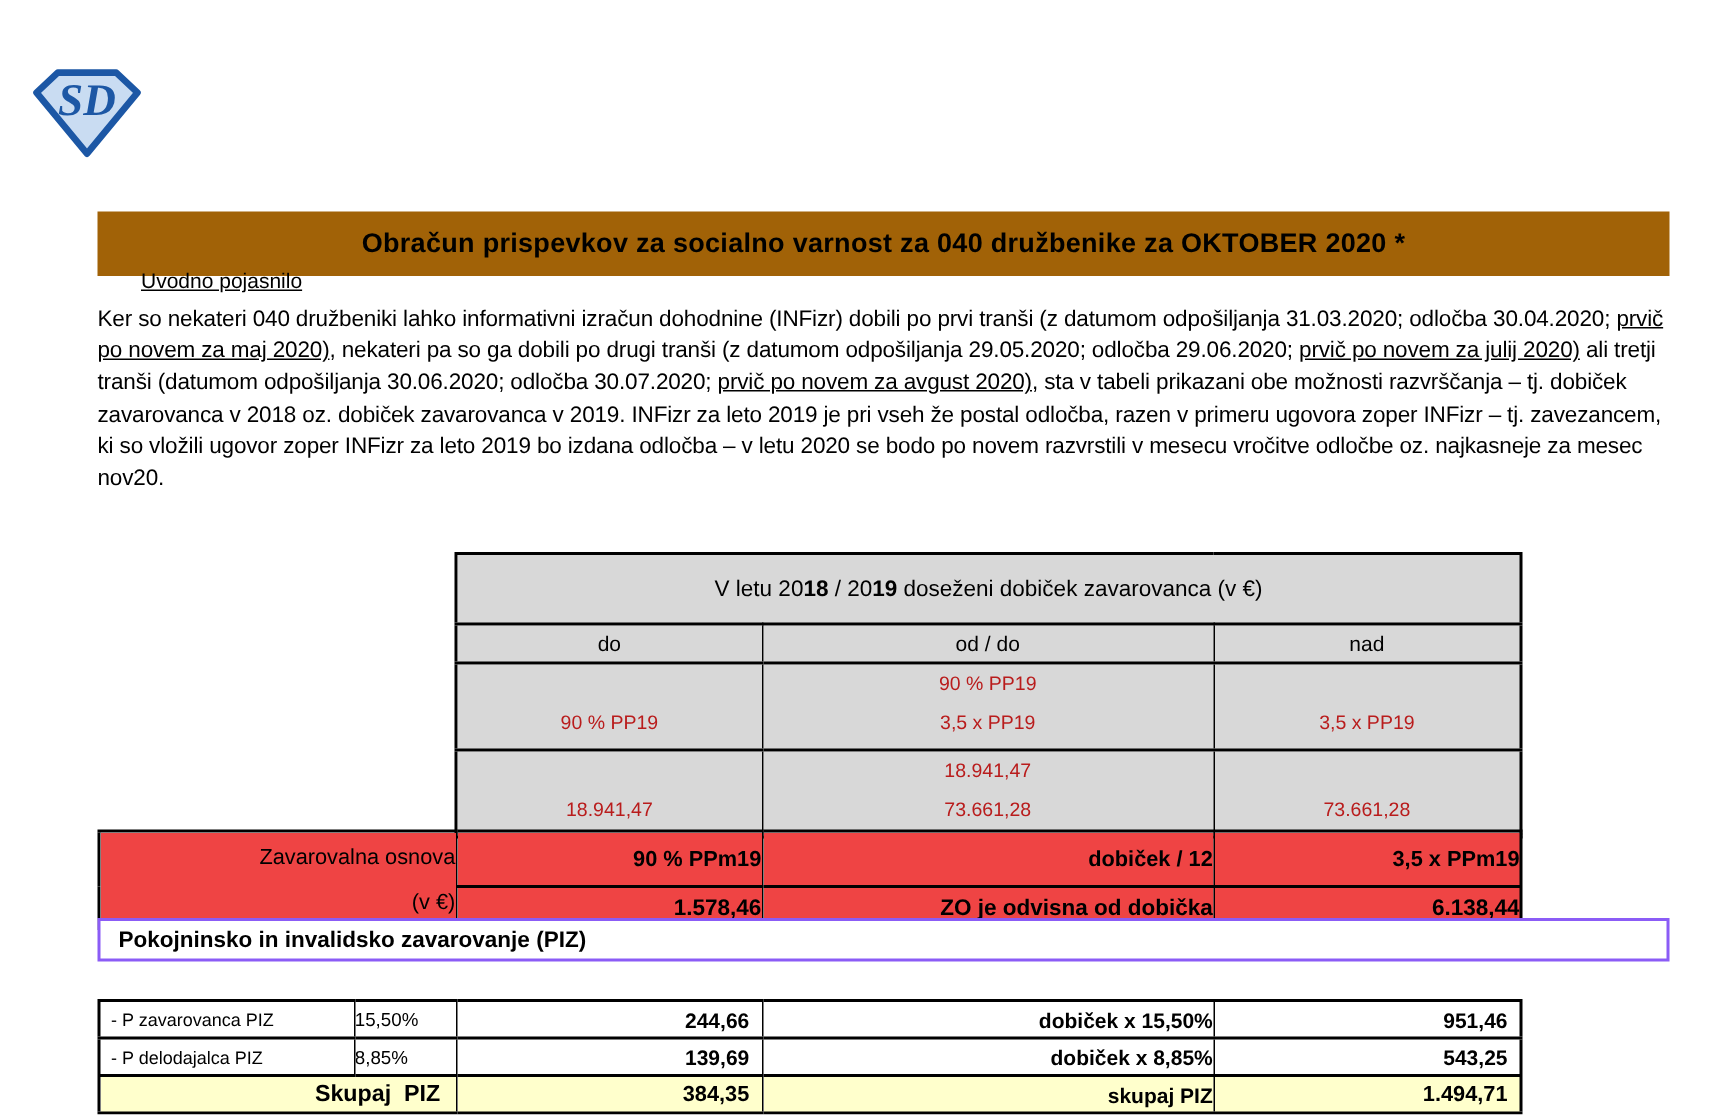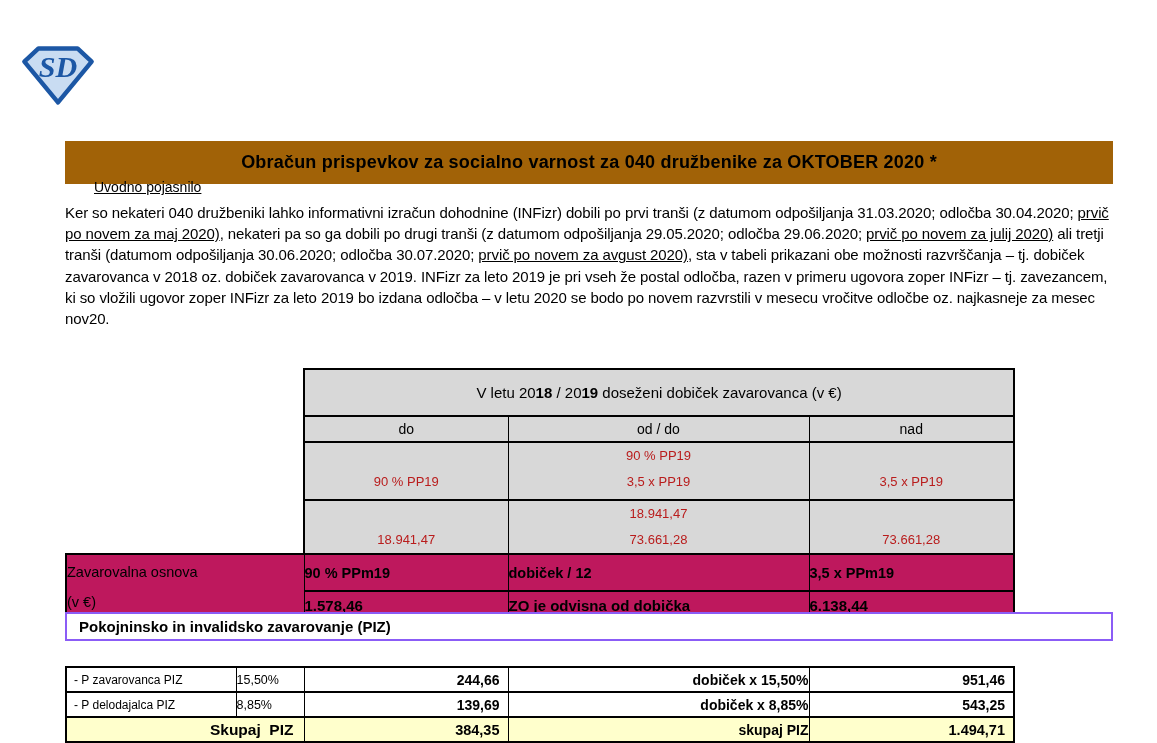--- a/index.html
+++ b/index.html
@@ -24,21 +24,21 @@
   .range .title-row td { height:47px; background:#D8D8D8; text-align:center; font-size:15px; }
   .range .title-row b { font-weight:bold; }
   .range .head-row td { height:26px; background:#D8D8D8; text-align:center; font-size:14px; }
   .range .gray-row td { background:#D8D8D8; color:#b91c1c; font-size:13px; text-align:center;
     vertical-align:bottom; padding-bottom:4px; line-height:26px; }
   .range .r3 td { height:53px; }
   .range .r4 td { height:50px; }
 
   
   .base { left:65px; top:553px; width:948px; border:2px solid #000; }
-  .base td { text-align:left; font-weight:bold; background:#be185d; }
+  .base td { text-align:right; font-weight:bold; background:#ef4444; }
   .base .row1 td { height:37px; font-size:14.5px; }
   .base .row2 td { height:28px; font-size:15px; }
   .base .lblcell { font-weight:normal; font-size:12px; vertical-align:middle; }
   .base .lblcell div { line-height:14px; }
   .base .lblcell .l1 { margin-bottom:16px; }
 
   
   .piz-box { position:absolute; left:65px; top:612px; width:1048px; height:29px;
     border:2px solid #8b5cf6; background:#fff; display:flex; align-items:center; padding-left:12px;text-align:right; }
   .piz-box span { font-size:15px; font-weight:bold; }

